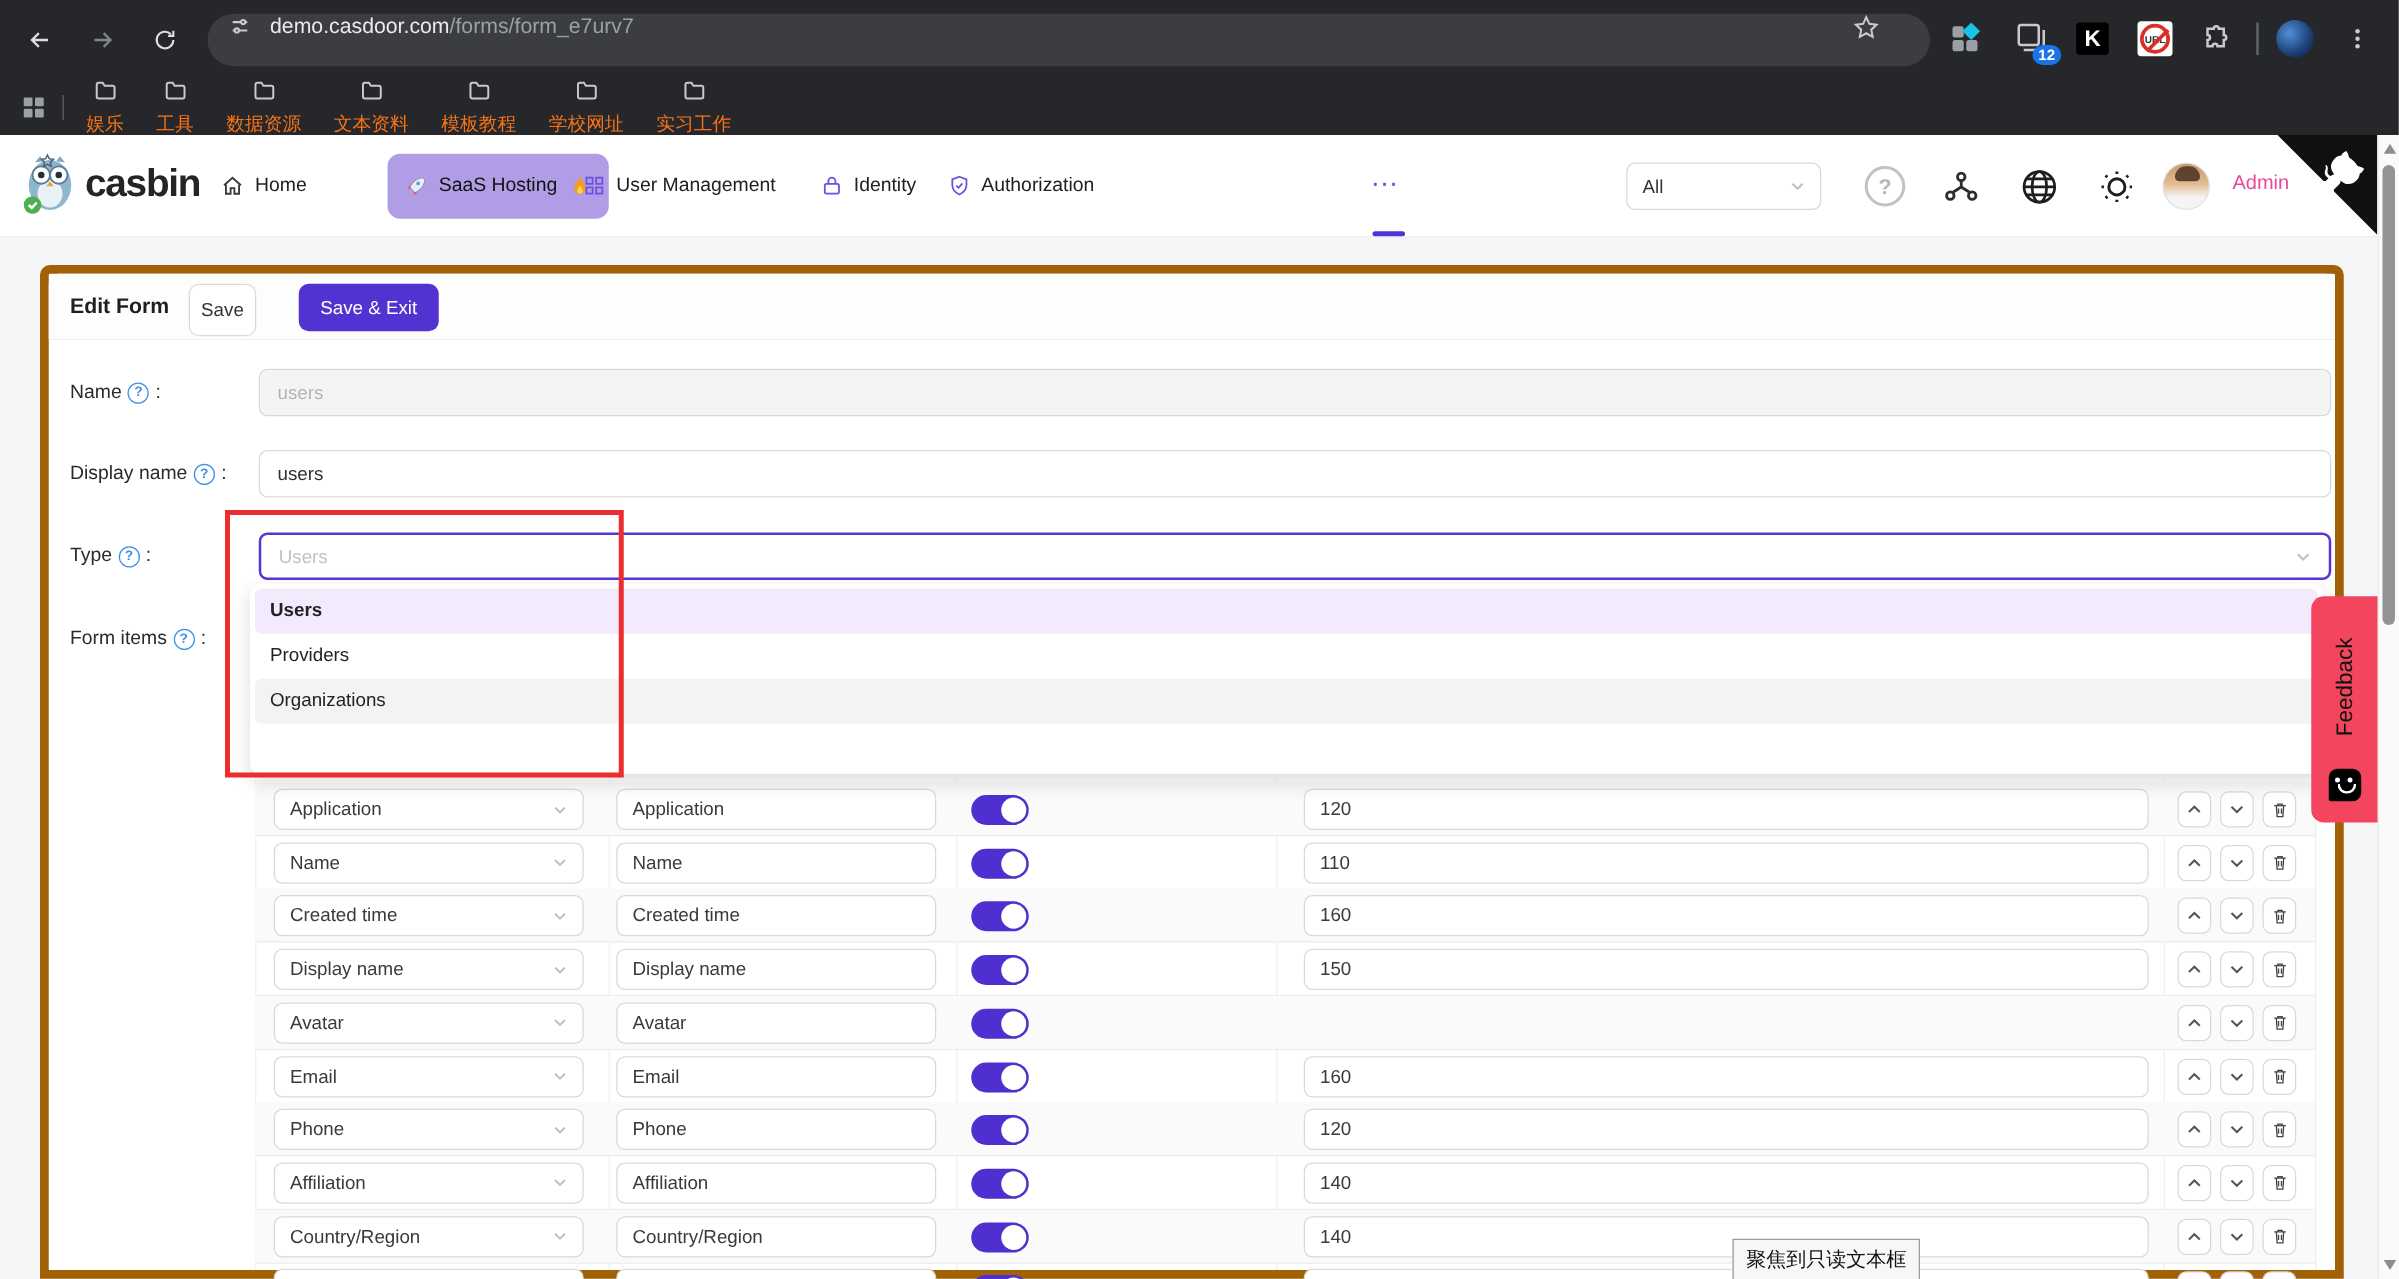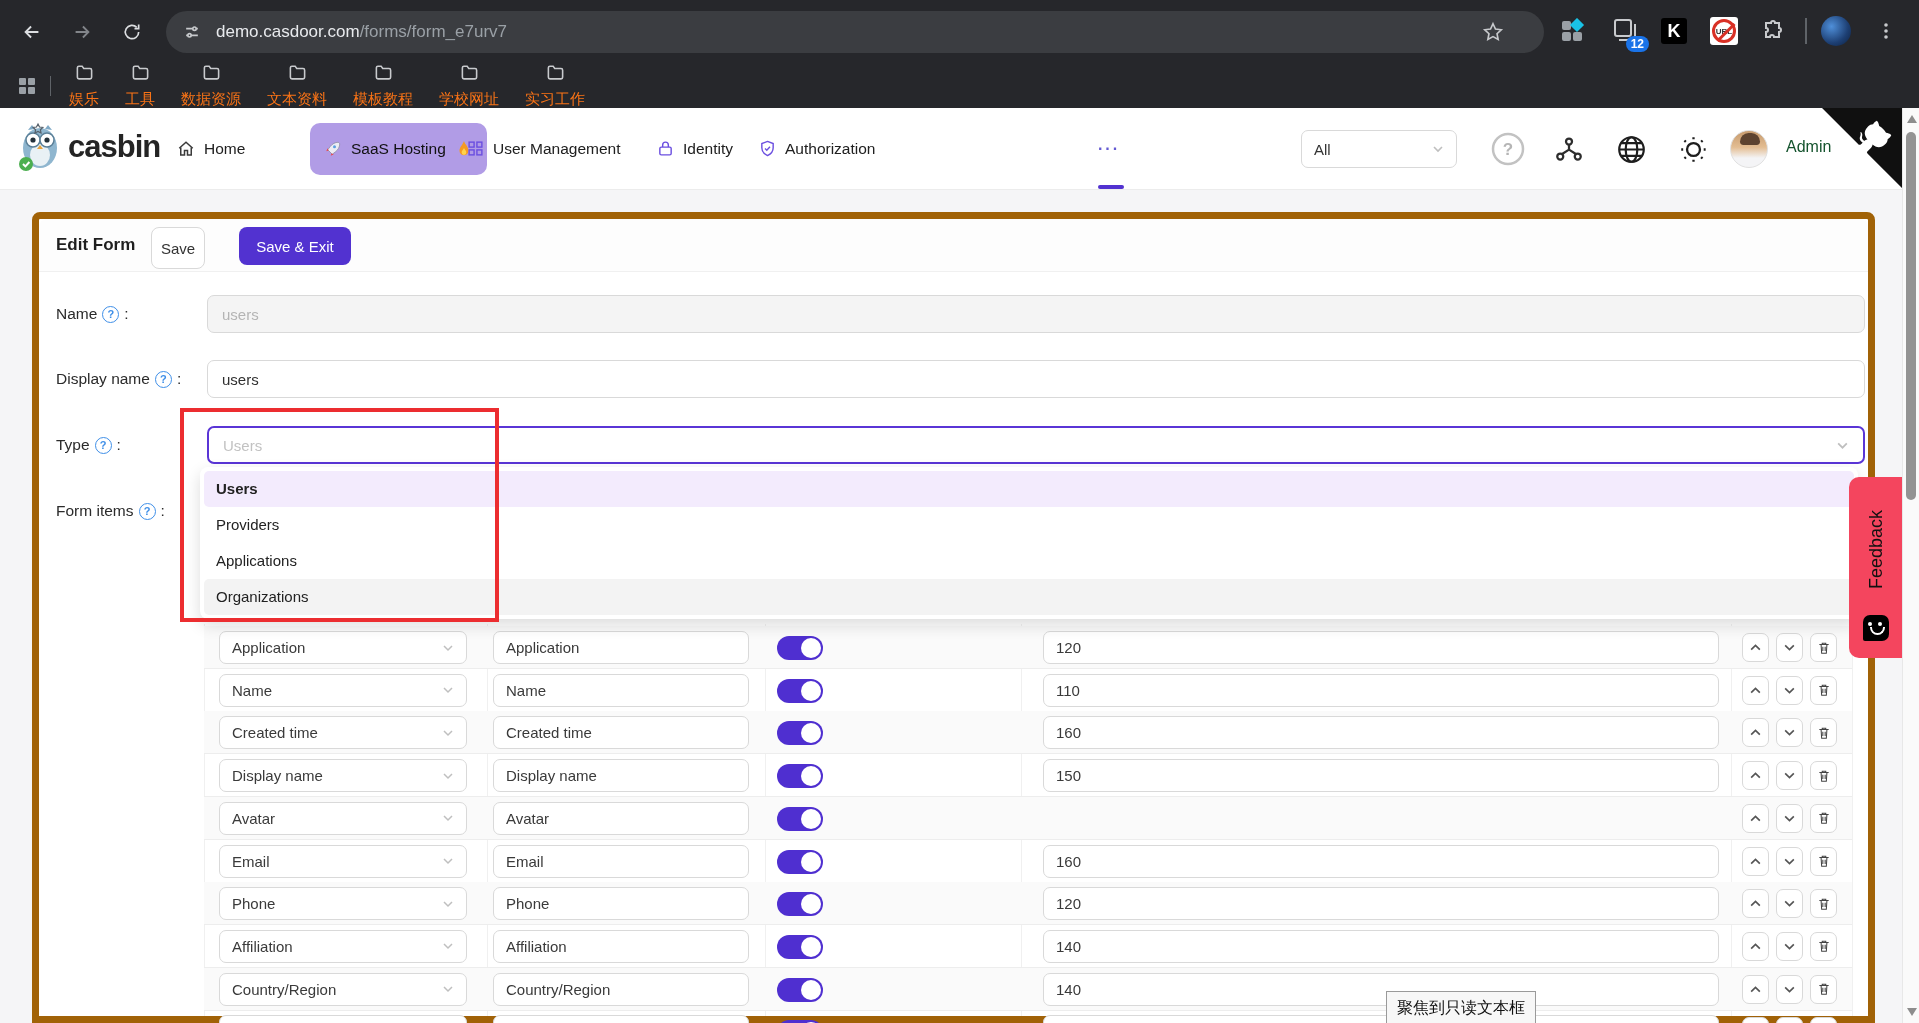--- a/index.html
+++ b/index.html
@@ -3,21 +3,21 @@
 <meta charset="utf-8">
 <style>
   * { margin:0; padding:0; box-sizing:border-box; }
   html,body { width:1919px; height:1023px; overflow:hidden; background:#fff;
     font-family:"Liberation Sans", sans-serif; }
 
   
   #chrome { position:absolute; left:0; top:0; width:1919px; height:108px; background:#26272b; }
   #topbar { position:absolute; left:0; top:0; width:1919px; height:64px; }
   .nav-ico { position:absolute; top:16px; width:32px; height:32px; display:flex; align-items:center; justify-content:center; border-radius:50%; }
-  #urlpill { position:absolute; left:166px; top:11px; width:1378px; height:42px; background:#3b3d41; border-radius:21px; display:flex; align-items:center; }
+  #urlpill { position:absolute; left:166px; top:11px; width:1378px; height:42px; background:#3b3d41; border-radius:21px; display:flex; align-items:flex-start; }
   #urltext { font-size:17px; margin-left:14px; color:#e8eaed; }
   #urltext .path { color:#9aa0a6; }
   #ext-row { position:absolute; top:14px; right:0; height:36px; }
   .ext { position:absolute; top:0; width:34px; height:34px; display:flex; align-items:center; justify-content:center; }
   .badge { position:absolute; right:-6px; bottom:-4px; background:#1a73e8; color:#fff; font-size:12px; font-weight:bold; border-radius:8px; padding:1px 5px; }
   .ksq { width:26px; height:26px; background:#000; color:#fff; font-weight:bold; font-size:18px; display:flex; align-items:center; justify-content:center; border-radius:3px; }
   .urlblk { width:28px; height:28px; background:#fff; border-radius:3px; position:relative; display:flex; align-items:center; justify-content:center; }
   .urlblk span { font-size:8px; font-weight:bold; color:#333; }
   .urlblk .no { position:absolute; width:24px; height:24px; border:3px solid #d93025; border-radius:50%; }
   .urlblk .no::after { content:""; position:absolute; left:-1px; top:9px; width:24px; height:3px; background:#d93025; transform:rotate(-45deg); }
@@ -41,21 +41,21 @@
   #logo-text { font-size:31px; font-weight:bold; color:#242424; letter-spacing:-1px; }
   .menu-item { position:absolute; top:0; height:81px; display:flex; align-items:center; gap:9px; font-size:15.5px; color:#202020; cursor:pointer; }
   .mi-ico { width:18px; height:18px; display:flex; align-items:center; justify-content:center; }
   #mi-saas { left:310px; background:#b19ce6; border-radius:10px; height:52px; top:15px; padding:0 14px; font-weight:normal; color:#111; }
   #mi-ellipsis { color:#6359d2; font-weight:bold; letter-spacing:2px; font-size:16px; }
   #ink-bar { position:absolute; left:1098px; top:77px; width:26px; height:4px; background:#5232d0; border-radius:2px; }
   #org-select { position:absolute; left:1301px; top:22px; width:156px; height:38px; border:1px solid #d9d9d9; border-radius:7px; background:#fff; display:flex; align-items:center; justify-content:space-between; padding:0 12px; font-size:15px; color:#333; }
   .nav-right-ico { position:absolute; top:24px; width:34px; height:34px; display:flex; align-items:center; justify-content:center; }
   #admin-avatar { position:absolute; left:1730px; top:22px; width:38px; height:38px; border-radius:50%; overflow:hidden; background:linear-gradient(180deg,#c69a6d 0%,#e3bd92 45%,#f4f4f6 75%); border:1px solid #e0e0e0; }
   #admin-avatar::before { content:""; position:absolute; left:9px; top:2px; width:20px; height:12px; border-radius:10px 10px 4px 4px; background:#5d4330; }
-  #admin-name { position:absolute; left:1786px; top:30px; font-size:16px; color:#14532d; }
+  #admin-name { position:absolute; left:1786px; top:30px; font-size:16px; color:#ec4899; }
   #gh-corner { position:absolute; right:0; top:0; }
 
   
   #card { position:absolute; left:32px; top:104px; width:1843px; height:811px; background:#fff; border:7px solid #a16207; border-radius:8px 8px 0 0; }
   #card-head { position:absolute; left:0; top:0; width:100%; height:53px; background:#fdfdfd; border-bottom:1px solid #f0f0f0; border-radius:8px 8px 0 0; }
   #card-title { position:absolute; left:17px; top:16px; font-size:17px; font-weight:bold; color:#1f1f1f; }
   .btn-plain { position:absolute; top:8px; height:42px; background:#fff; border:1px solid #d9d9d9; border-radius:8px; font-size:15px; color:#333; display:flex; align-items:center; justify-content:center; }
   #btn-save { left:112px; width:54px; }
   #btn-save-exit { position:absolute; left:200px; top:8px; width:112px; height:38px; background:#5232d0; border:none; border-radius:8px; color:#fff; font-size:15px; display:flex; align-items:center; justify-content:center; }
 
@@ -751,21 +751,20 @@
     </div>
   </div>
 </div>
   </div>
 
 </div>
 
 <div id="dropdown">
     <div class="opt selected">Users</div>
     <div class="opt">Providers</div>
-    <div class="opt">Applications</div>
     <div class="opt hovered">Organizations</div>
   </div>
 
 <div id="redbox"></div>
 
 <div id="feedback">
   <div id="feedback-label">Feedback</div>
   <div id="fb-ico"></div>
 </div>
 

